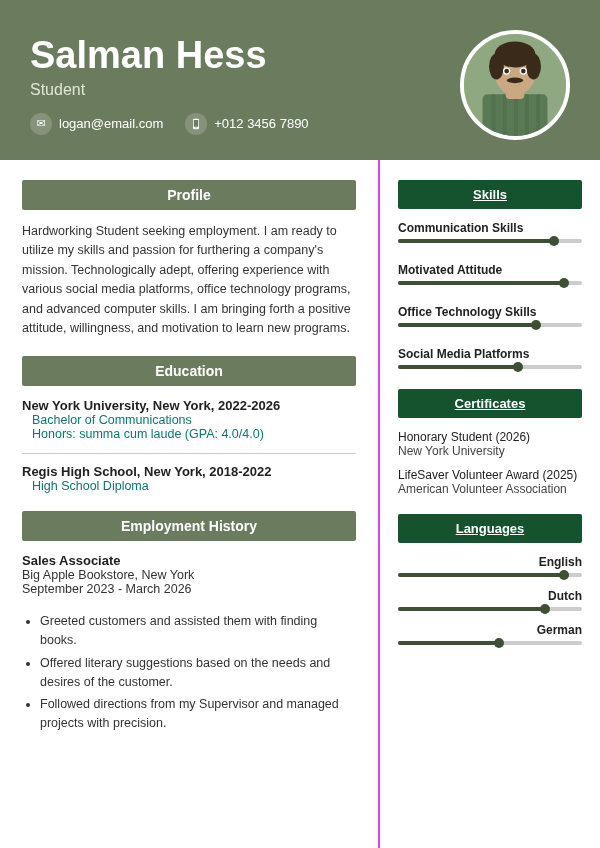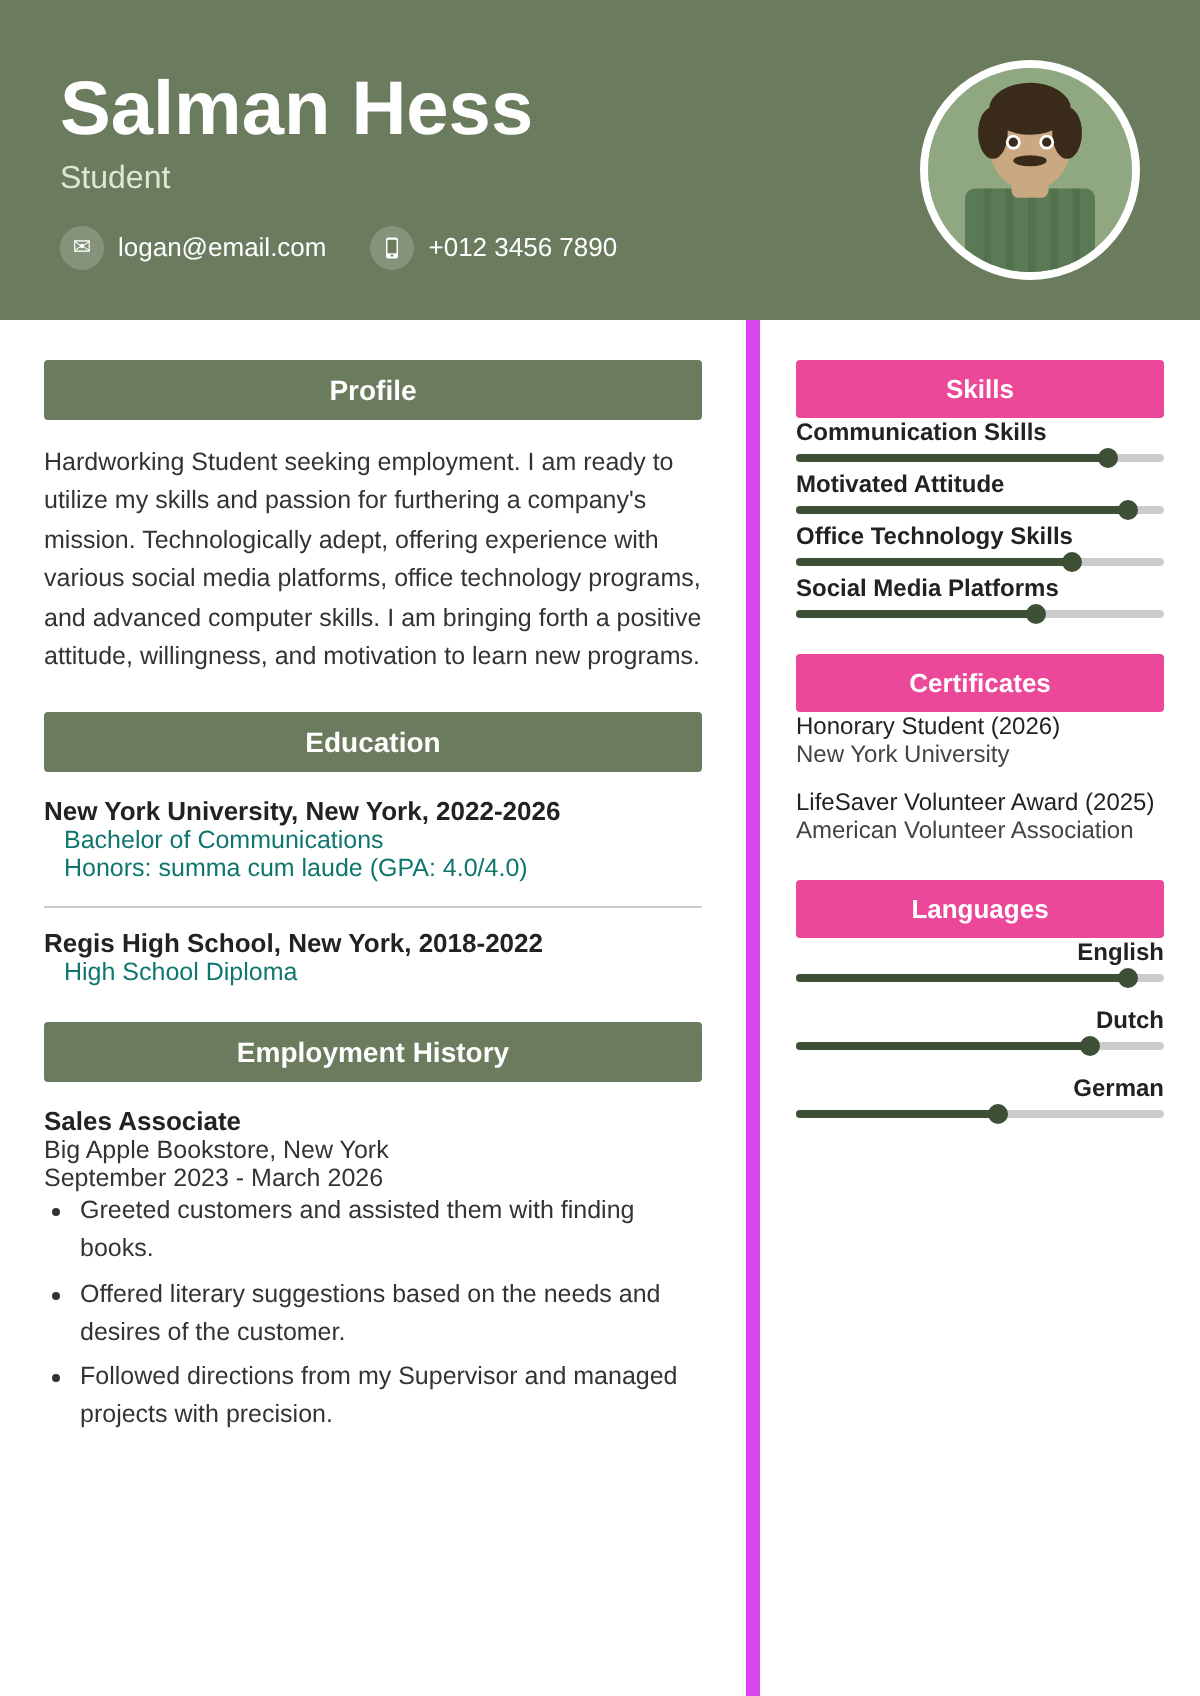--- a/index.html
+++ b/index.html
@@ -77,21 +77,21 @@
     
     .main {
       display: flex;
       min-height: 688px;
     }
 
     
     .left-col {
       flex: 1;
       padding: 20px 22px 20px 22px;
-      border-right: 7px solid #d946ef;
+      border-right: 2px solid #d946ef;
     }
 
     
     .right-col {
       width: 220px;
       background: #fff;
       padding: 20px 18px 20px 18px;
     }
 
     
@@ -99,27 +99,29 @@
       background: #6b7c5e;
       color: #fff;
       font-size: 14px;
       font-weight: bold;
       text-align: center;
       padding: 7px 0;
       border-radius: 2px;
       margin-bottom: 12px;
     }
     .section-header-right {
-      background: #ec4899;
+      background: #14532d;
       color: #fff;
       font-size: 13px;
       font-weight: bold;
       text-align: center;
       padding: 7px 0;
       border-radius: 2px;
+      margin-bottom: 12px;
+      text-decoration: underline;
     }
 
     
     .profile-text {
       font-size: 12.5px;
       line-height: 1.55;
       color: #333;
       margin-bottom: 18px;
     }
 
@@ -138,33 +140,33 @@
     .edu-divider {
       border: none;
       border-top: 1px solid #ccc;
       margin: 10px 0;
     }
 
     
     .emp-title { font-weight: bold; font-size: 13px; color: #222; }
     .emp-company, .emp-dates { font-size: 12.5px; color: #333; }
     .emp-bullets {
-      margin-top: 0;
+      margin-top: 16px;
       padding-left: 18px;
       list-style: disc;
     }
     .emp-bullets li {
       font-size: 12.5px;
       color: #333;
       line-height: 1.5;
       margin-bottom: 4px;
     }
 
     
-    .skill-item { margin-bottom: 4px; }
+    .skill-item { margin-bottom: 20px; }
     .skill-label {
       font-size: 12px;
       font-weight: bold;
       color: #222;
       margin-bottom: 4px;
     }
     .skill-bar-bg {
       height: 4px;
       background: #ccc;
       border-radius: 2px;

